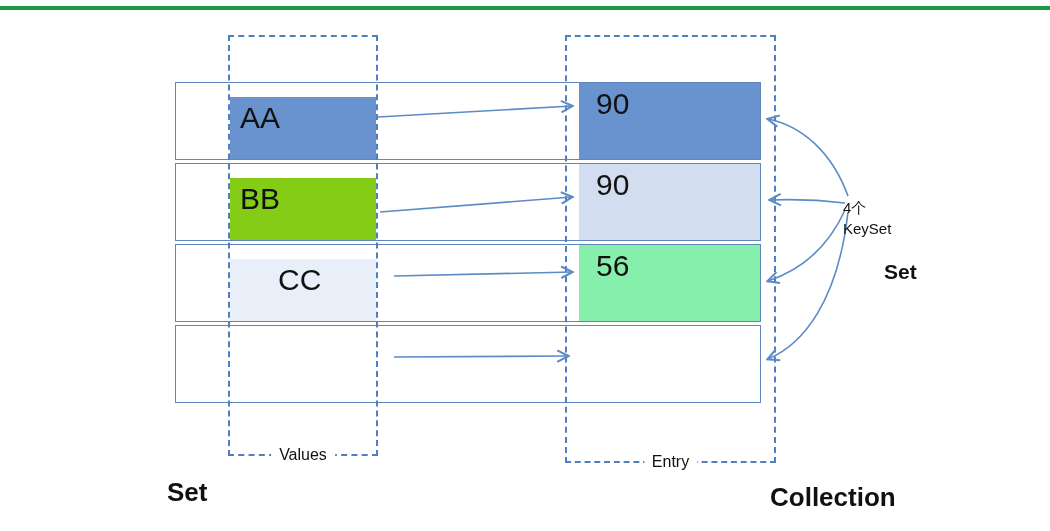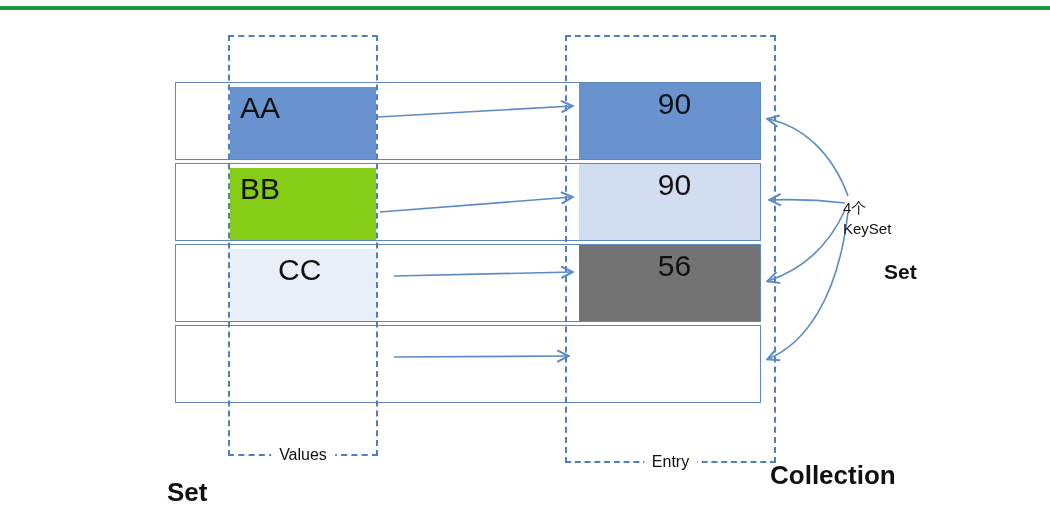--- a/index.html
+++ b/index.html
@@ -25,39 +25,38 @@
   .trow{
     position:relative;
     width:584px;
     height:76px;
     border:1px solid #5f87ba;
     background:#ffffff;
     margin-bottom:3px;
   }
   .keycell{
     position:absolute;
-    left:54px; top:4px; bottom:0;
+    left:54px; top:14px; bottom:0;
     width:146px;
     display:flex;
     align-items:flex-start;
     padding:4px 0 0 10px;
     box-sizing:border-box;
     font-size:30px;
     line-height:34px;
   }
   .valcell{
     position:absolute;
     left:403px; right:0; top:0; bottom:0;
     display:flex;
     align-items:flex-start;
-    padding:4px 0 0 10px;
+    padding:4px 0 0 17px;
     box-sizing:border-box;
     font-size:30px;
     line-height:34px;
-    justify-content:center;
   }
   
   .dashed-box{
     position:absolute;
     border:2px dashed #4f7fc1;
     box-sizing:border-box;
   }
   .keyset-box{left:228px;top:35px;width:150px;height:421px;}
   .values-box{left:565px;top:35px;width:211px;height:428px;}
   .box-label{
@@ -76,21 +75,21 @@
     left:0; top:0;
     width:1050px;
     height:531px;
     pointer-events:none;
   }
   
   .annot{position:absolute;}
   .entry-count{left:843px;top:197px;font-size:15px;line-height:21px;}
   .set-right{left:884px;top:260px;font-size:21px;font-weight:bold;}
   .set-bottom{left:167px;top:477px;font-size:26px;font-weight:bold;}
-  .collection-label{left:770px;top:460px;font-size:26px;font-weight:bold;}
+  .collection-label{left:770px;top:482px;font-size:26px;font-weight:bold;}
 </style>
 </head>
 <body>
 
 <div id="canvas">
 
   <div class="accent-bar" style="background: rgb(31, 149, 72);"></div>
 
   <div class="map-table">
 
@@ -109,21 +108,21 @@
       </div>
       <div class="valcell" style="background: rgb(211, 221, 240);">
         <span>90</span>
       </div>
     </div>
 
     <div class="trow">
       <div class="keycell" style="background: rgb(233, 239, 249); padding-left: 48px;">
         <span>CC</span>
       </div>
-      <div class="valcell" style="background: #737373;">
+      <div class="valcell" style="background: #86efac;">
         <span>56</span>
       </div>
     </div>
 
     <div class="trow">
     </div>
 
   </div>
 
   <div class="dashed-box keyset-box">

